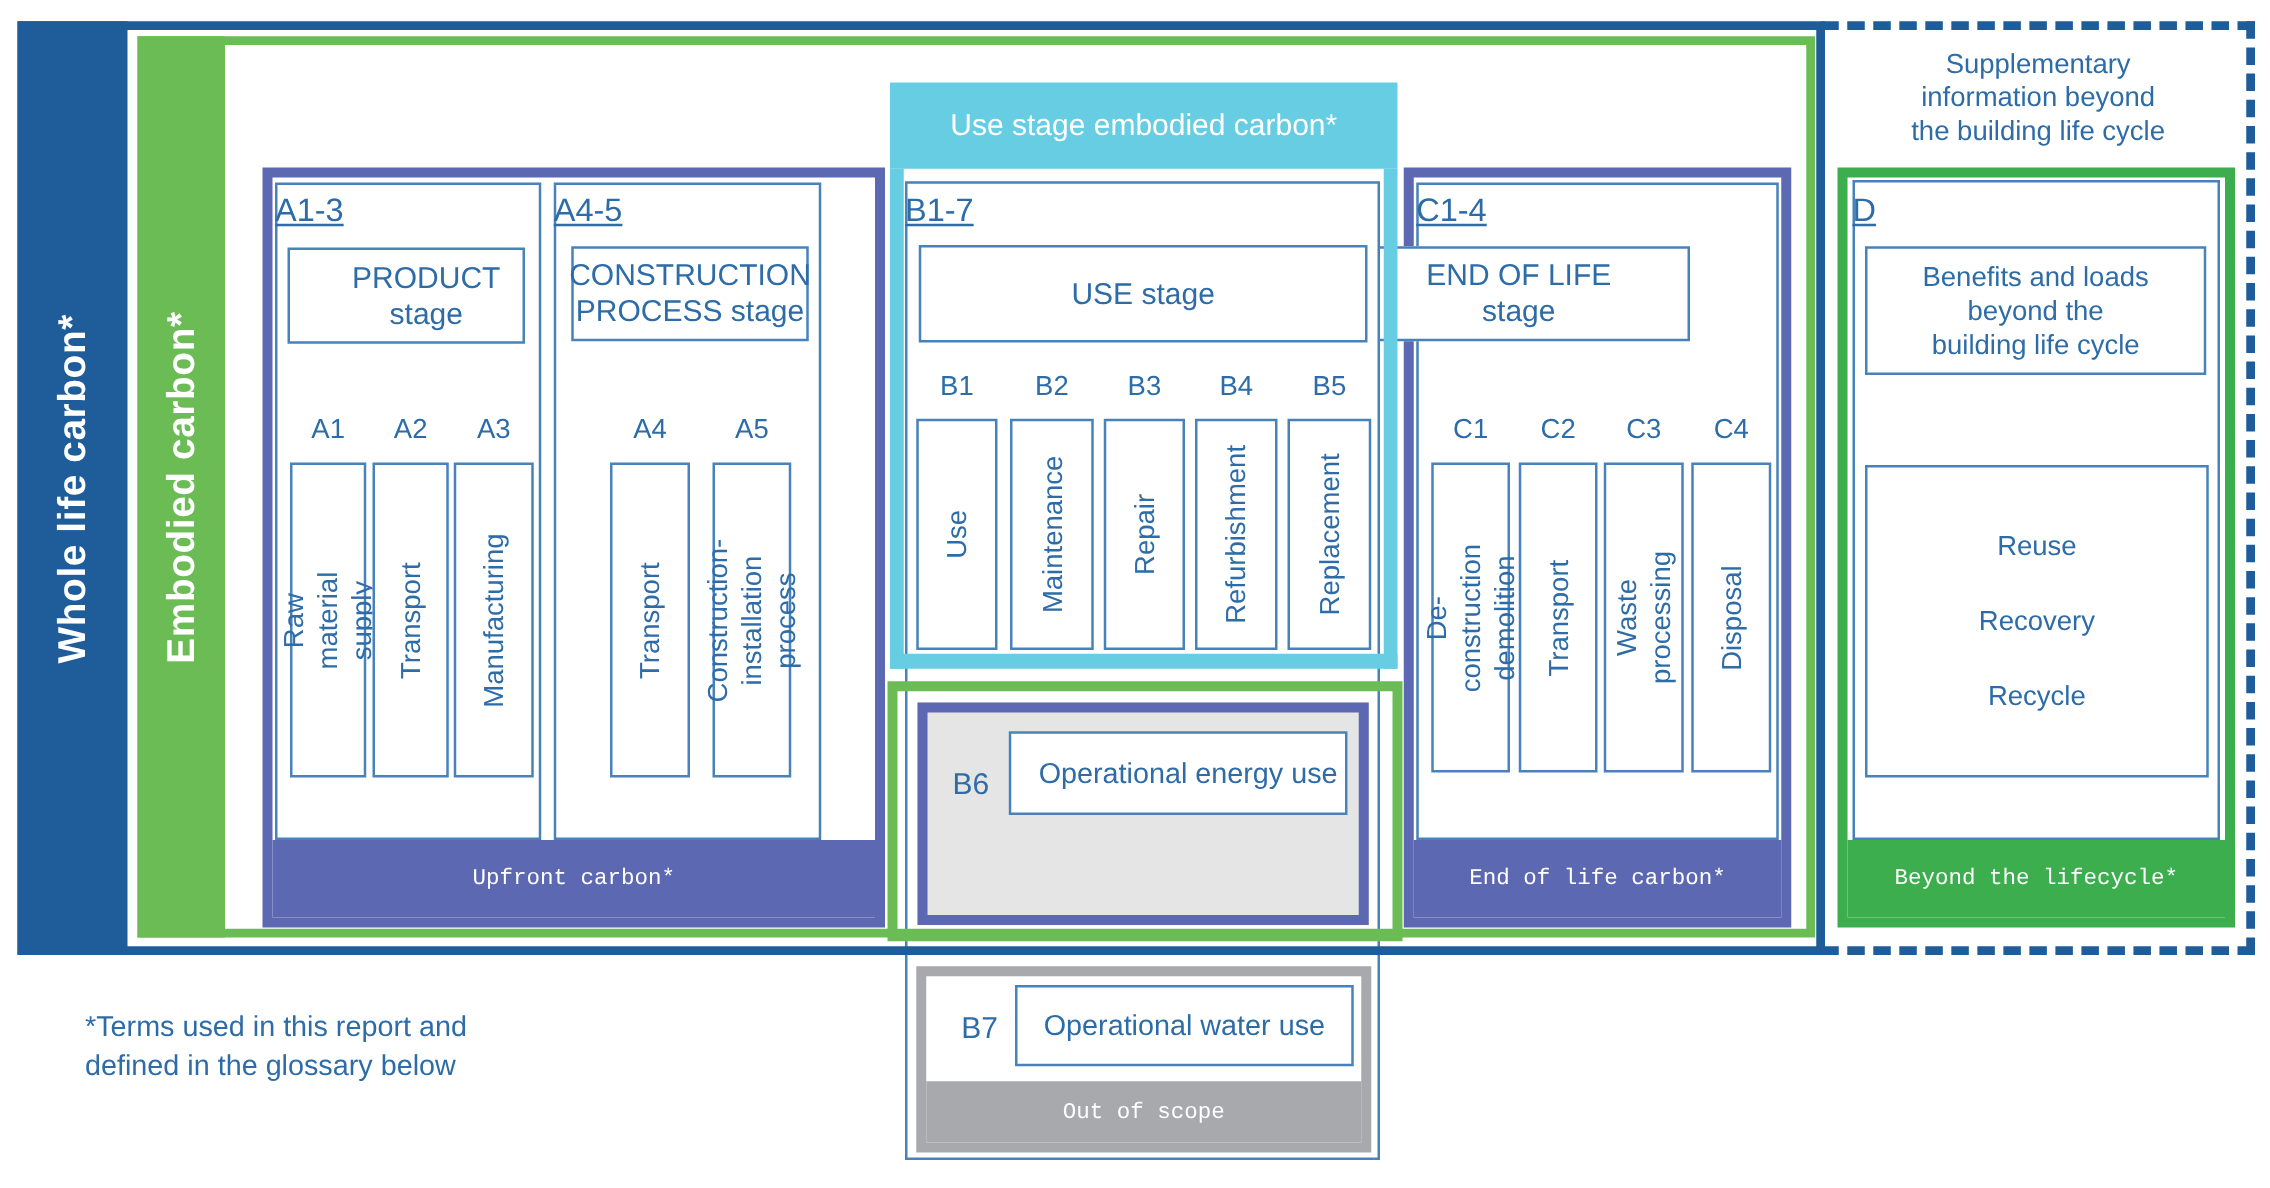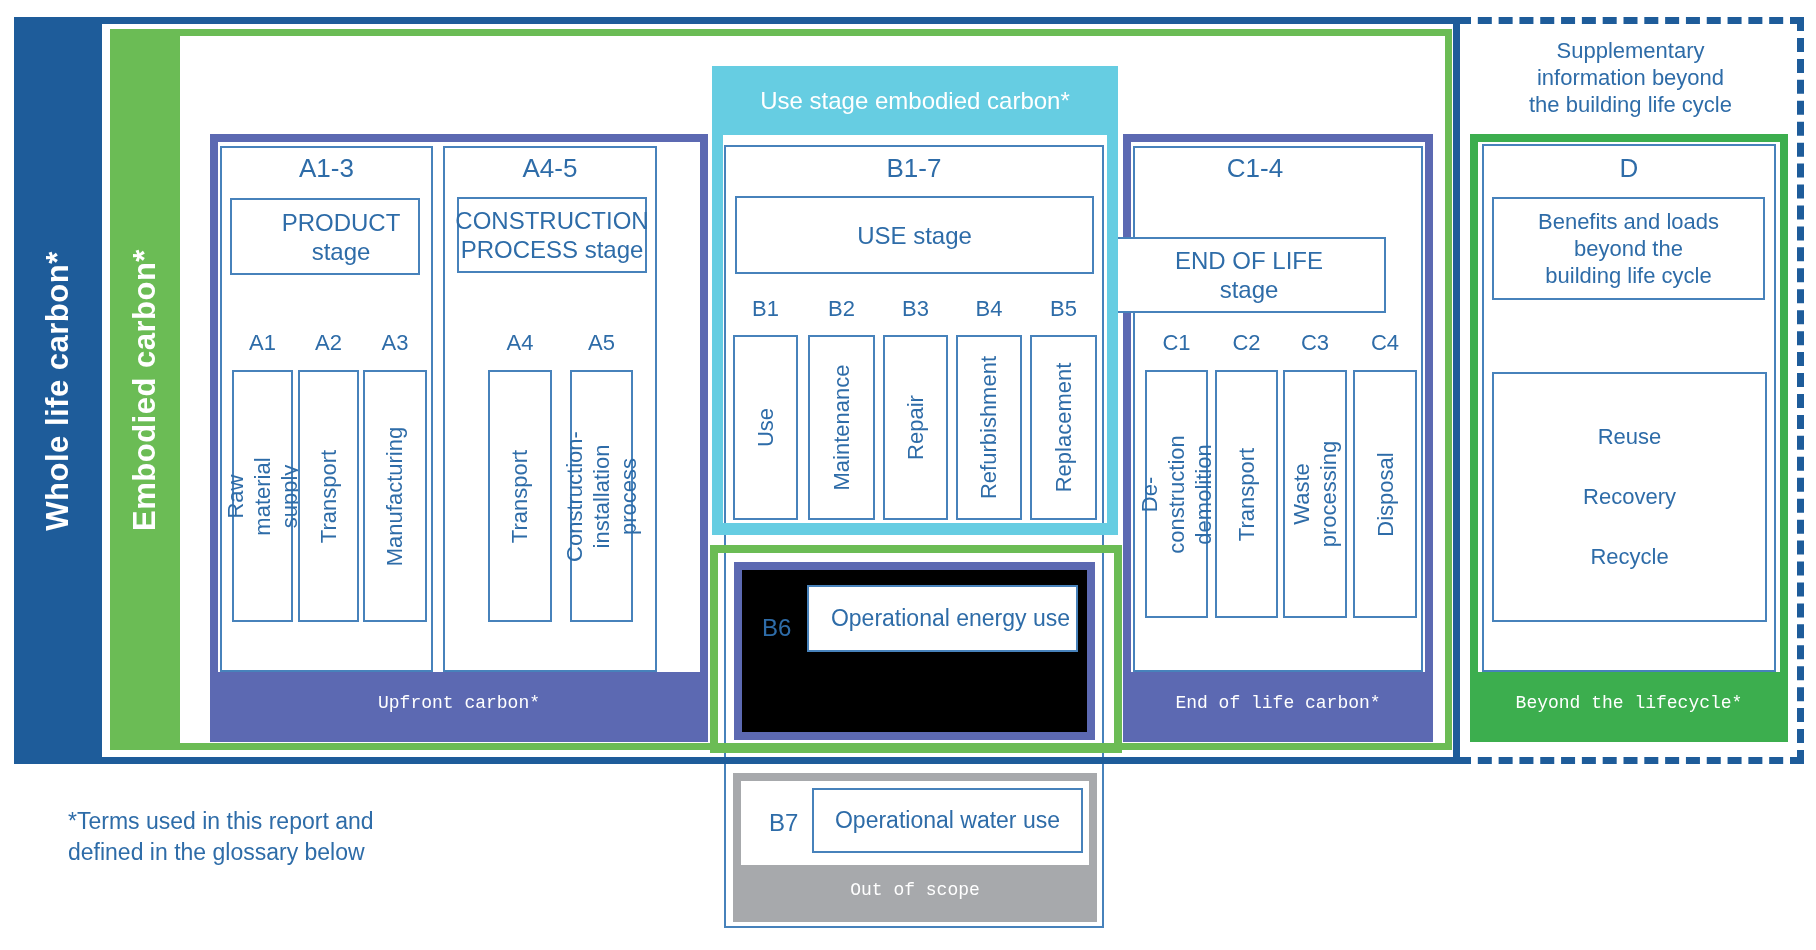--- a/index.html
+++ b/index.html
@@ -24,26 +24,26 @@
   .rect{position:absolute;box-sizing:border-box;background:#fff;border:2px solid var(--bblue);}
   .outline{position:absolute;box-sizing:border-box;background:transparent;}
   .outline.dark{border:7px solid var(--dark);}
   .outline.lgreen{border:7px solid var(--lgreen);}
   .outline.lgreen8{border:8px solid var(--lgreen);}
   .outline.dashed{border:7px dashed var(--dark);border-left:none;}
   .groupbox{position:absolute;box-sizing:border-box;background:transparent;}
   .groupbox.indigo{border:8px solid var(--indigo);}
   .groupbox.bgreen{border:8px solid var(--bgreen);}
   .groupbox.gray{border:8px solid var(--gray);background:#fff;}
-  .groupbox.indigo-filled{border:8px solid var(--indigo);background:#000000;}
+  .groupbox.indigo-filled{border:8px solid var(--indigo);background:#e5e5e5;}
   .groupfooter{position:absolute;left:0;right:0;bottom:0;display:flex;align-items:center;justify-content:center;color:#fff;font-size:18px;font-family:Liberation Mono, monospace;}
   .groupfooter.indigo{background:var(--indigo);}
   .groupfooter.bgreen{background:var(--bgreen);}
   .groupfooter.gray{background:var(--gray);}
-  .title{position:absolute;font-size:26px;color:var(--tblue);text-align:center;}
+  .title{position:absolute;font-size:26px;color:var(--tblue);text-align:left;text-decoration:underline;}
   .stagebox{position:absolute;box-sizing:border-box;border:2px solid var(--bblue);background:#fff;
     display:flex;flex-direction:column;align-items:center;justify-content:center;
     color:var(--tblue);font-size:24px;line-height:29px;text-align:center;}
   .stagebox.small{font-size:22px;line-height:27px;}
   .codelabel{position:absolute;font-size:22px;color:var(--tblue);text-align:center;}
   .vmod{position:absolute;box-sizing:border-box;border:2px solid var(--bblue);background:#fff;
     display:flex;align-items:center;justify-content:center;}
   .vmod span{transform:rotate(-90deg);font-size:22px;line-height:27px;color:var(--tblue);text-align:center;display:block;}
   .vmod.tall span{width:240px;}
   .vmod.short span{width:175px;}
@@ -102,21 +102,21 @@
     </div>
   <div class="vmod tall" style="left:570px;top:370px;width:63px;height:252px;">
       <span>Construction- installation process</span>
     </div>
 
   <div class="groupbox indigo" style="left:1123px;top:134px;width:310px;height:608px;">
     <div class="groupfooter indigo" style="height:62px;">End of life carbon*</div>
   </div>
   <div class="rect" style="left:1133px;top:146px;width:290px;height:526px;"></div>
   <div class="title" style="left:1133px;top:153px;width:244px;">C1-4</div>
-  <div class="stagebox" style="left:1112px;top:197px;width:274px;height:76px;margin-top:40px;">
+  <div class="stagebox" style="left:1078px;top:197px;width:274px;height:76px;">
     <div>END OF LIFE</div>
     <div>stage</div>
   </div>
   <div class="codelabel" style="left:1145px;top:330px;width:63px;">C1</div>
   <div class="codelabel" style="left:1215px;top:330px;width:63px;">C2</div>
   <div class="codelabel" style="left:1283px;top:330px;width:64px;">C3</div>
   <div class="codelabel" style="left:1353px;top:330px;width:64px;">C4</div>
   <div class="vmod tall" style="left:1145px;top:370px;width:63px;height:248px;">
       <span>De-construction demolition</span>
     </div>

